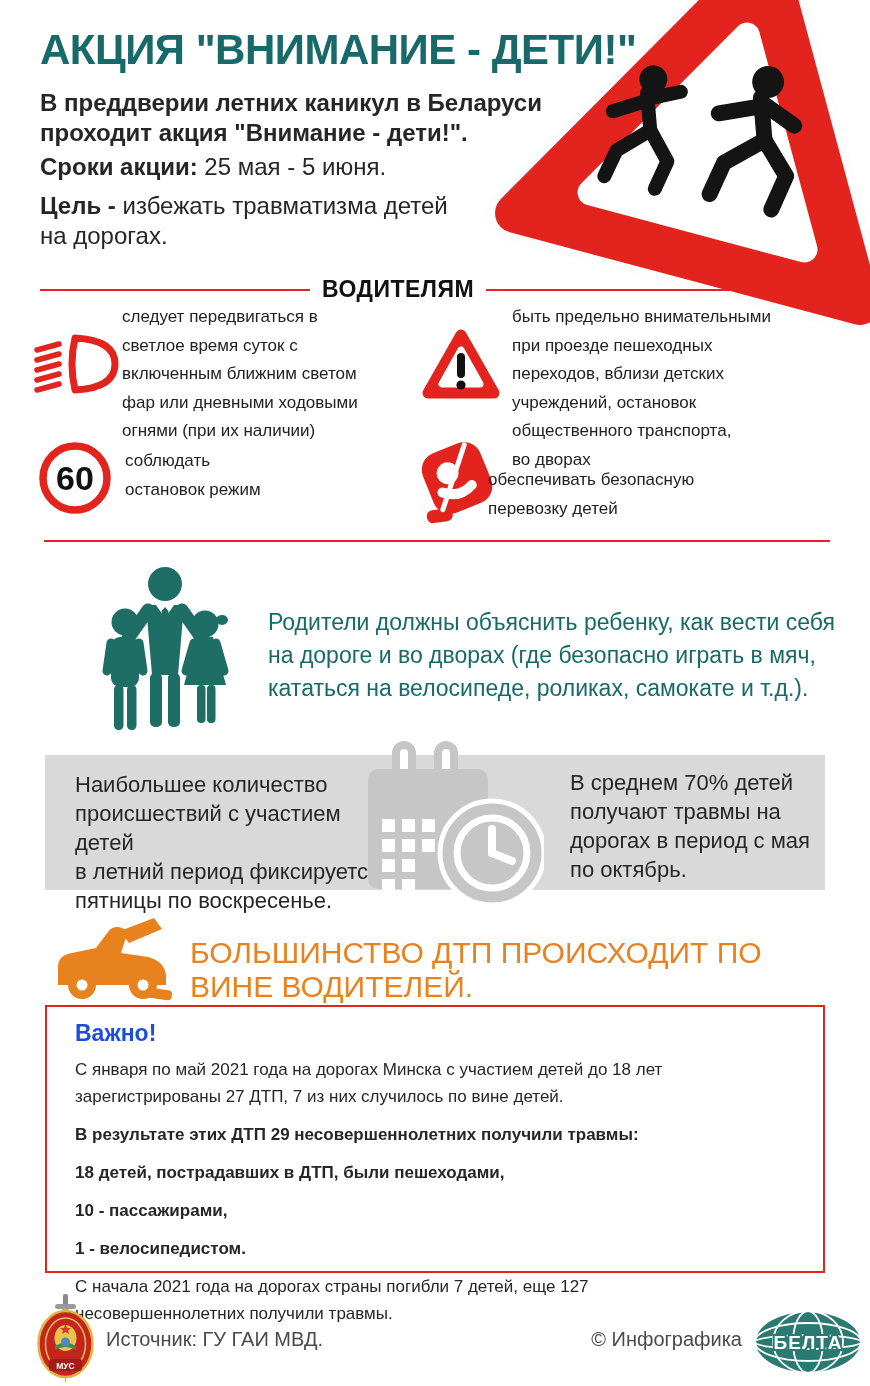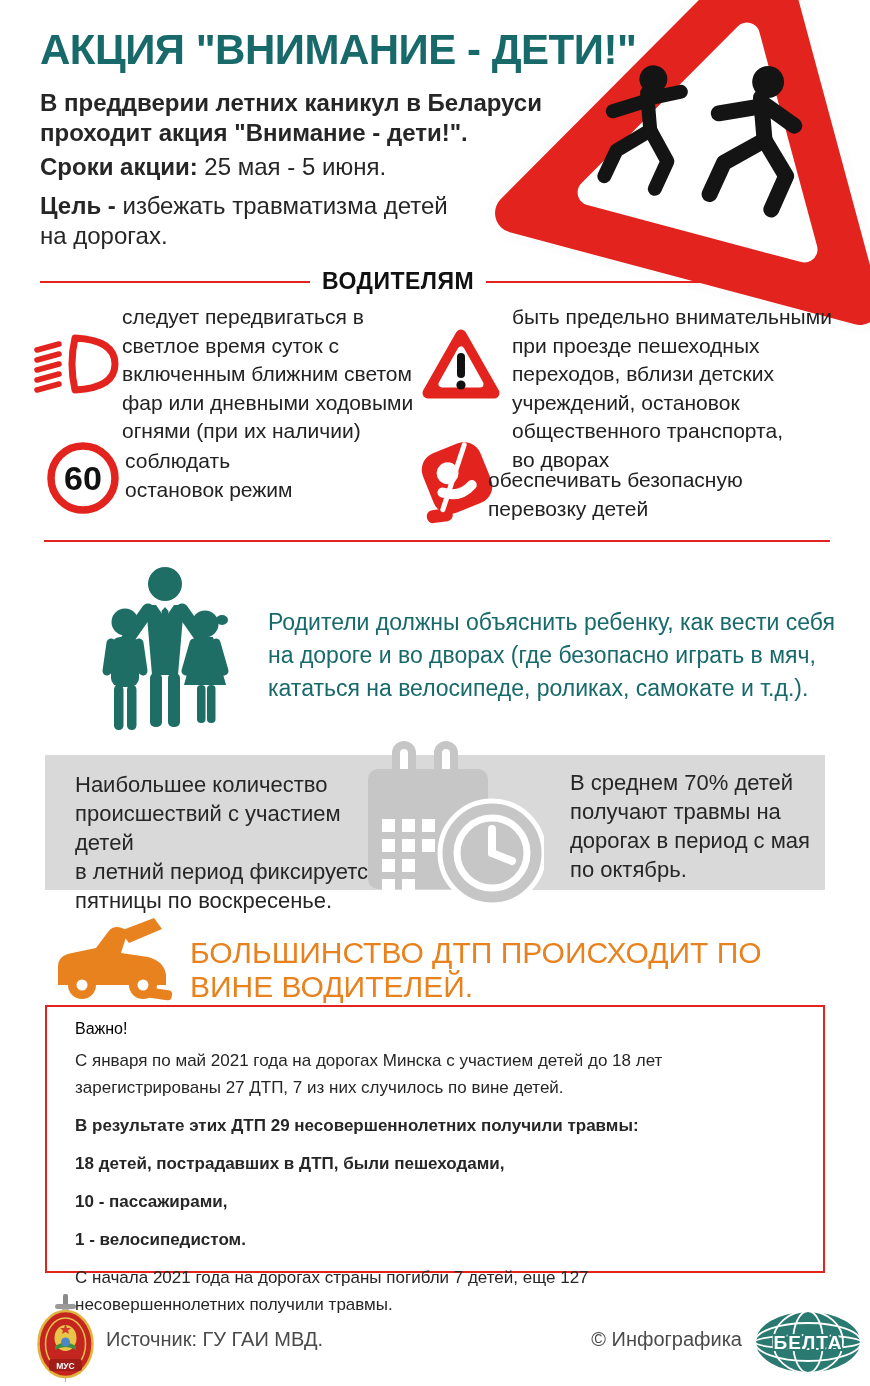--- a/index.html
+++ b/index.html
@@ -15,50 +15,50 @@
   
   .sign-svg{position:absolute;left:440px;top:-60px;width:430px;height:400px;z-index:1;}
 
   .title{position:absolute;left:40px;top:26px;z-index:3;font-size:42px;font-weight:800;color:var(--teal);letter-spacing:-.5px;
          text-shadow:2px 2px 0 #fff,-2px 2px 0 #fff,2px -2px 0 #fff,-2px -2px 0 #fff,0 3px 0 #fff,3px 0 0 #fff;}
   .intro{position:absolute;left:40px;top:88px;z-index:3;font-size:24px;font-weight:700;line-height:30px;width:520px;}
   .line-dates{position:absolute;left:40px;top:153px;z-index:3;font-size:24px;}
   .line-goal{position:absolute;left:40px;top:191px;z-index:3;font-size:24px;line-height:30px;width:420px;}
   .lbl{font-weight:700;}
 
-  .drivers-header{position:absolute;left:40px;top:268px;width:716px;z-index:2;display:flex;align-items:center;gap:12px;}
+  .drivers-header{position:absolute;left:40px;top:276px;width:716px;z-index:2;display:flex;align-items:center;gap:12px;}
   .drivers-header .rule{flex:1;height:2px;background:var(--red);}
   .drivers-header .cap{font-size:23px;font-weight:800;color:#111;letter-spacing:.5px;}
 
   .abs{position:absolute;}
-  .drv-text{font-size:21px;line-height:28.5px;color:#222;z-index:2;}
+  .drv-text{font-size:17px;line-height:28.5px;color:#222;z-index:2;}
   .t-headlight{left:122px;top:303px;width:330px;}
   .t-warn{left:512px;top:303px;width:348px;}
   .t-60{left:125px;top:447px;width:300px;}
   .t-seat{left:488px;top:466px;width:330px;}
   .i-headlight{left:33px;top:328px;}
   .i-warn{left:420px;top:327px;}
-  .i-60{left:46px;top:441px;}
+  .i-60{left:38px;top:441px;}
   .i-seat{left:410px;top:438px;}
 
   .divider2{position:absolute;left:44px;top:540px;width:786px;height:2px;background:var(--red);}
 
   .i-family{left:98px;top:563px;}
   .parents-text{position:absolute;left:268px;top:606px;width:575px;font-size:23px;line-height:33px;color:var(--teal);}
 
   .stats-band{position:absolute;left:45px;top:755px;width:780px;height:135px;background:var(--graybox);}
   .stats-left{position:absolute;left:75px;top:770px;width:330px;font-size:22px;line-height:29px;z-index:2;}
   .stats-right{position:absolute;left:570px;top:768px;width:250px;font-size:22px;line-height:29px;z-index:2;}
   .i-calendar{left:352px;top:741px;z-index:2;}
 
   .i-car{left:50px;top:915px;}
   .accident-text{position:absolute;left:190px;top:936px;width:645px;font-size:30px;font-weight:400;color:var(--orange);}
 
   .important-box{position:absolute;left:45px;top:1005px;width:780px;height:268px;border:2px solid var(--red);padding:13px 28px;}
-  .important-box h3{font-size:16px;font-weight:400;color:#000000;margin-bottom:9px;}
+  .important-box h3{font-size:23px;font-weight:700;color:#1d4ed8;margin-bottom:9px;}
   .important-box p{font-size:17px;line-height:27px;margin-bottom:11px;max-width:720px;}
   .important-box p.b{font-weight:700;}
 
   .i-emblem{left:28px;top:1292px;}
   .source-text{position:absolute;left:106px;top:1328px;font-size:20px;color:var(--graytext);}
   .credit-text{position:absolute;right:128px;top:1328px;font-size:20px;color:var(--graytext);}
   .i-belta{left:752px;top:1308px;}
 
   svg text{font-family:"Liberation Sans",sans-serif;}
 </style>

